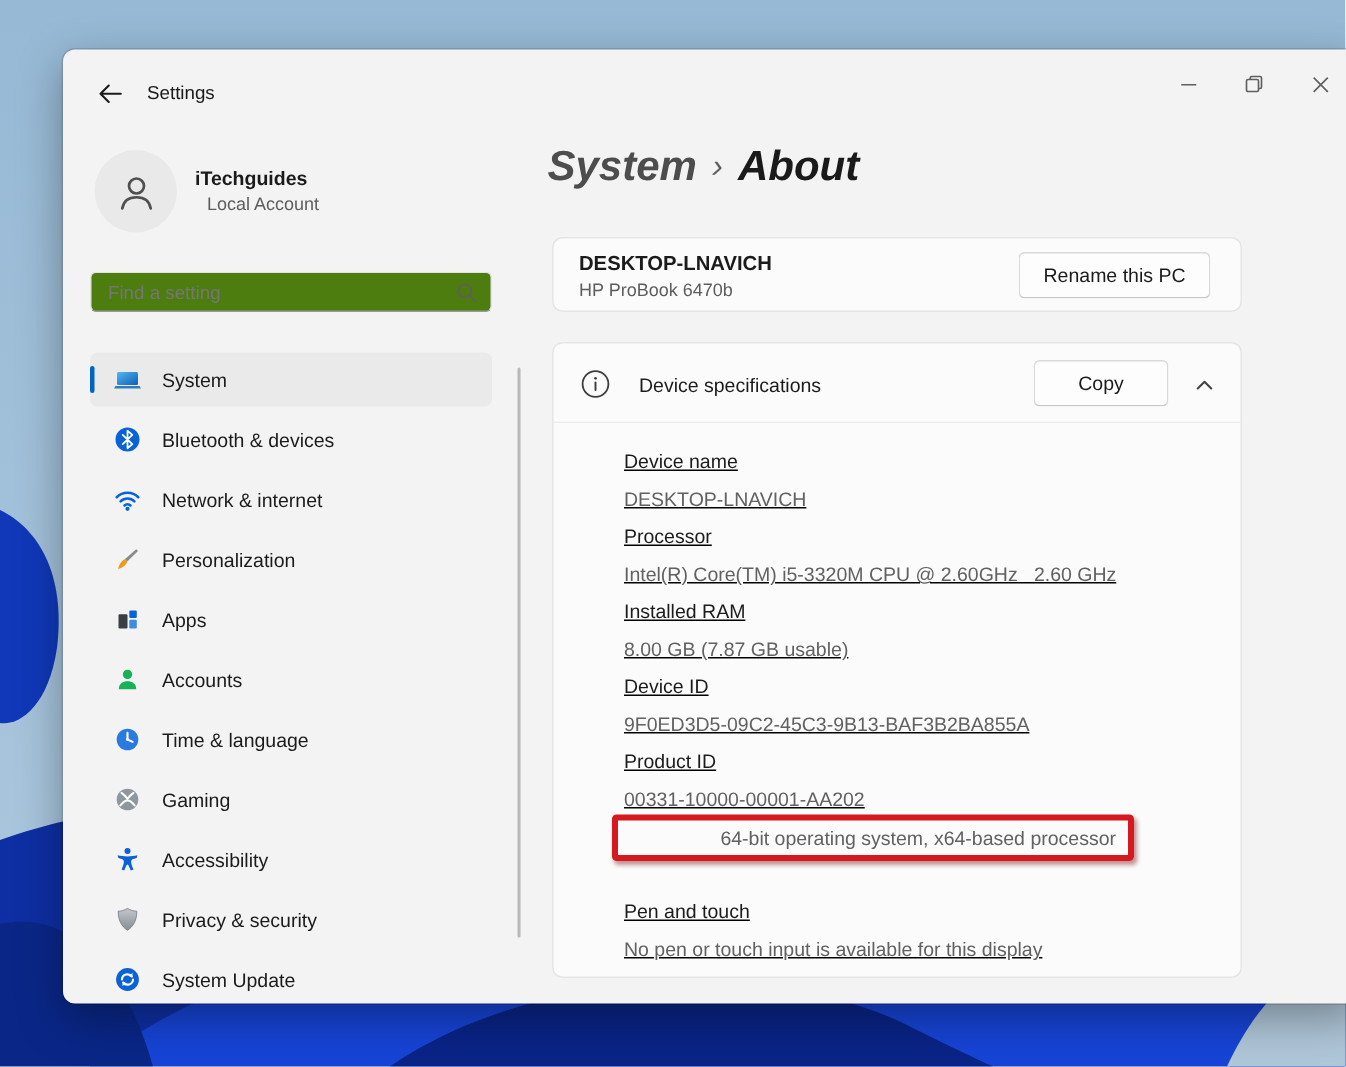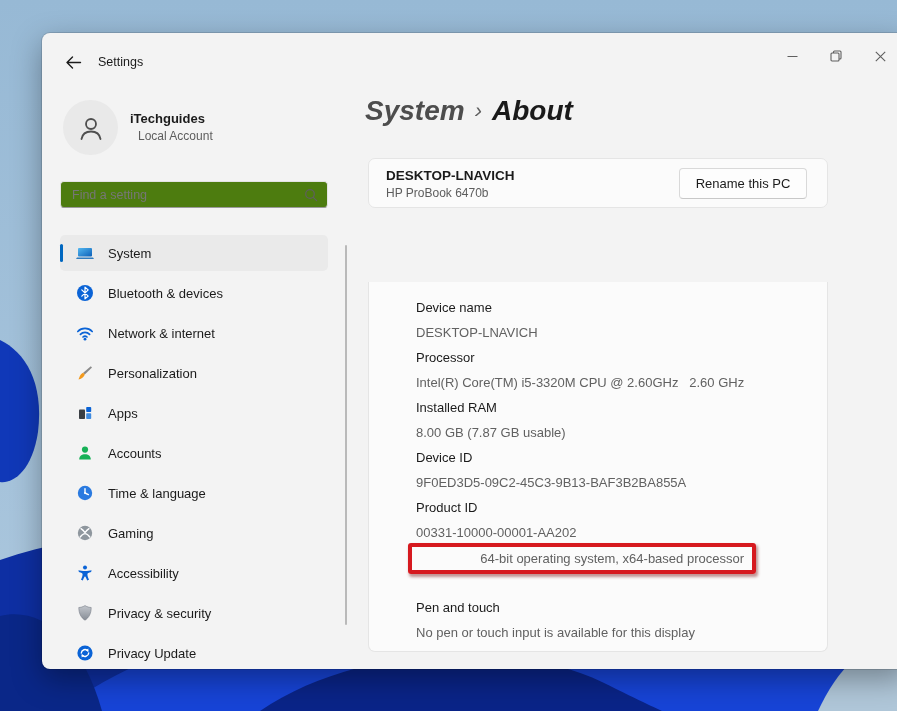--- a/index.html
+++ b/index.html
@@ -45,21 +45,21 @@
   .dev-name{position:absolute;left:17px;top:9px;font-size:13.5px;font-weight:bold;color:#1b1b1b;}
   .dev-model{position:absolute;left:17px;top:27px;font-size:12px;color:#5d5d5d;}
   .btn{background:#fdfdfd;border:1px solid #d9d9d9;border-bottom-color:#c8c8c8;border-radius:4px;
     font-size:13px;color:#1b1b1b;font-family:inherit;cursor:pointer;}
   .rename-btn{position:absolute;right:20px;top:9px;width:128px;height:31px;}
   .card2h{top:195px;height:54px;border-radius:7px 7px 0 0;border-bottom:1px solid #ececec;}
   .info-ic{position:absolute;left:18px;top:17px;}
   .spec-title{position:absolute;left:57px;top:20px;font-size:13px;color:#1b1b1b;}
   .copy-btn{position:absolute;right:48px;top:11px;width:90px;height:31px;}
   .chev{position:absolute;right:14px;top:18px;cursor:pointer;padding:2px;}
-  .card2b{top:249px;height:370px;border-radius:0 0 7px 7px;border-top:none;padding:13px 0 0 47px;}
+  .card2b{top:249px;height:370px;border-radius:0 0 7px 7px;border-top:none;padding:13px 0 0 47px;text-decoration:underline;}
   .spec-row{height:50px;}
   .spec-label{font-size:13px;line-height:25px;color:#1b1b1b;}
   .spec-value{font-size:13px;line-height:25px;color:#616161;white-space:pre;}
   .red-box{display:inline-block;box-sizing:border-box;width:348px;margin-left:-8px;padding:0 8px;
     border:4px solid #d6191f;border-radius:3px;box-shadow:1.5px 2.5px 3px rgba(120,20,20,.45);
     position:relative;top:-2px;text-align:right;}
   .red-box .spec-value{line-height:23px;}
   .main-scroll{position:absolute;right:3px;top:114px;width:3px;height:151px;background:#919191;border-radius:2px;
     cursor:pointer;}
 </style>
@@ -228,36 +228,48 @@
     </div>
 
     <div class="nav-item">
       <svg class="nav-ic" viewBox="0 0 18 18">
         <circle cx="9" cy="9" r="7.6" fill="#0a63d6"></circle>
         <path d="M5.3,9 a3.7,3.7 0 0 1 6.6,-2" fill="none" stroke="#ffffff" stroke-width="1.4" stroke-linecap="round"></path>
         <path d="M12.4,4.6 L12.2,7.3 L9.6,6.6 Z" fill="#ffffff"></path>
         <path d="M12.7,9 a3.7,3.7 0 0 1 -6.6,2" fill="none" stroke="#ffffff" stroke-width="1.4" stroke-linecap="round"></path>
         <path d="M5.6,13.4 L5.8,10.7 L8.4,11.4 Z" fill="#ffffff"></path>
       </svg>
-      <span class="nav-label">Privacy Update</span>
+      <span class="nav-label">System Update</span>
     </div>
   </div>
 
   <div class="side-scroll"></div>
 
   <div class="crumb">
     <span class="parent">System</span><span class="sep">›</span><span class="current">About</span>
   </div>
 
   <div class="card card1">
     <div class="dev-name">DESKTOP-LNAVICH</div>
     <div class="dev-model">HP ProBook 6470b</div>
     <button class="btn rename-btn">Rename this PC</button>
   </div>
 
+  <div class="card card2h">
+    <svg class="info-ic" width="20" height="20" viewBox="0 0 20 20">
+      <circle cx="10" cy="10" r="8.6" fill="none" stroke="#3d3d3d" stroke-width="1.2"></circle>
+      <path d="M10,9 V14" stroke="#3d3d3d" stroke-width="1.3" stroke-linecap="round"></path>
+      <circle cx="10" cy="6.2" r="0.9" fill="#3d3d3d"></circle>
+    </svg>
+    <span class="spec-title">Device specifications</span>
+    <button class="btn copy-btn">Copy</button>
+    <svg class="chev" width="16" height="16" viewBox="0 0 16 16">
+      <path d="M3.5,10 L8,5.5 L12.5,10" fill="none" stroke="#444" stroke-width="1.4" stroke-linecap="round" stroke-linejoin="round"></path>
+    </svg>
+  </div>
 
   <div class="card card2b">
     <div class="spec-row">
       <div class="spec-label">Device name</div>
       <div class="spec-value">DESKTOP-LNAVICH</div>
     </div>
     <div class="spec-row">
       <div class="spec-label">Processor</div>
       <div class="spec-value">Intel(R) Core(TM) i5-3320M CPU @ 2.60GHz   2.60 GHz</div>
     </div>

